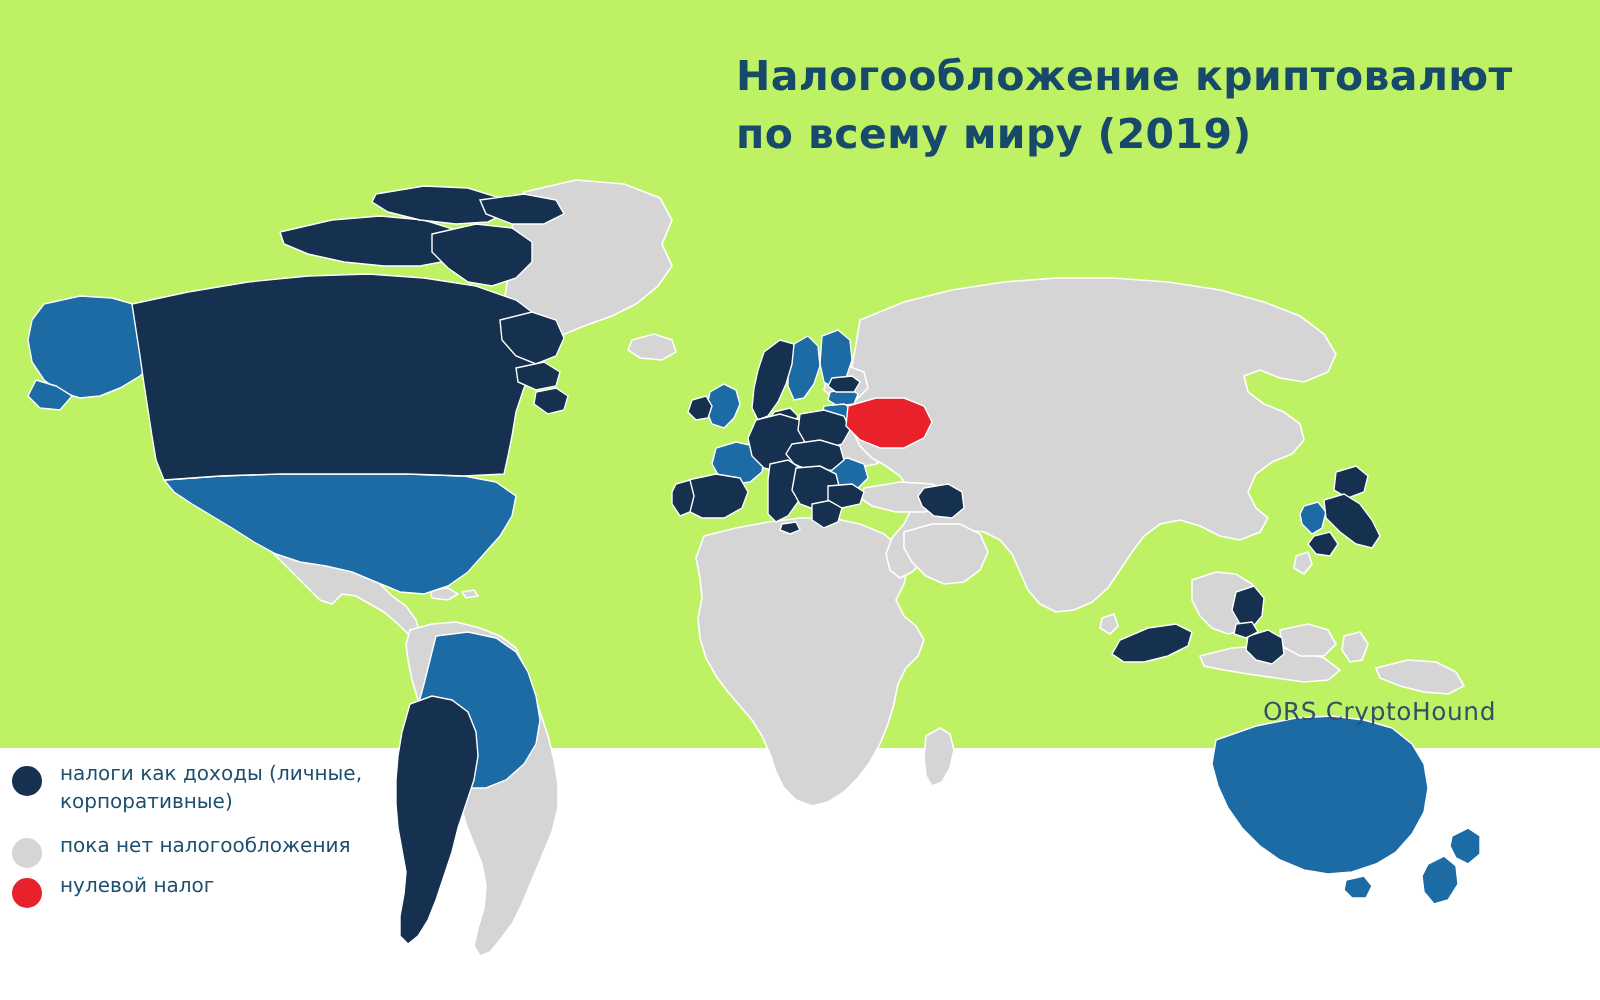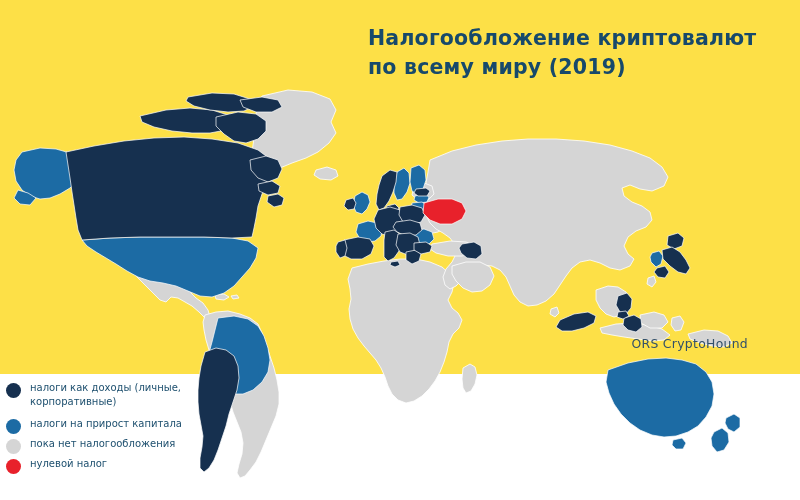--- a/index.html
+++ b/index.html
@@ -12,21 +12,21 @@
     height: 500px;
     background: #ffffff;
     font-family: "Liberation Sans", "DejaVu Sans", sans-serif;
     overflow: hidden;
     position: relative;
   }
   #infographic {
     position: relative;
     width: 800px;
     height: 374px;
-    background: #fde047;
+    background: #bef264;
   }
 
   
   #title-block {
     position: absolute;
     left: 368px;
     top: 24px;
     width: 400px;
     z-index: 5;
   }
@@ -90,21 +90,21 @@
     line-height: 1.36;
     color: #1d4f6e;
     font-family: "DejaVu Sans", "Liberation Sans", sans-serif;
     white-space: pre-line;
   }
 
   
   #credit {
     position: absolute;
     right: 52px;
-    bottom: 23px;
+    bottom: 11px;
     z-index: 6;
     font-size: 12.4px;
     color: #32506a;
     letter-spacing: 0.3px;
     font-family: "DejaVu Sans", "Liberation Sans", sans-serif;
     margin-top: 13px;
   }
 </style>
 </head>
 <body>
@@ -251,24 +251,20 @@
   </div>
 
   <div id="legend">
 
     <div class="legend-row row-multiline">
       <span class="legend-swatch sw-income"></span>
       <span class="legend-label">налоги как доходы (личные,
 корпоративные)</span>
     </div>
 
-    <div class="legend-row">
-      <span class="legend-swatch sw-capgains"></span>
-      <span class="legend-label">налоги на прирост капитала</span>
-    </div>
 
     <div class="legend-row">
       <span class="legend-swatch sw-none"></span>
       <span class="legend-label">пока нет налогообложения</span>
     </div>
 
     <div class="legend-row">
       <span class="legend-swatch sw-zero"></span>
       <span class="legend-label">нулевой налог</span>
     </div>

